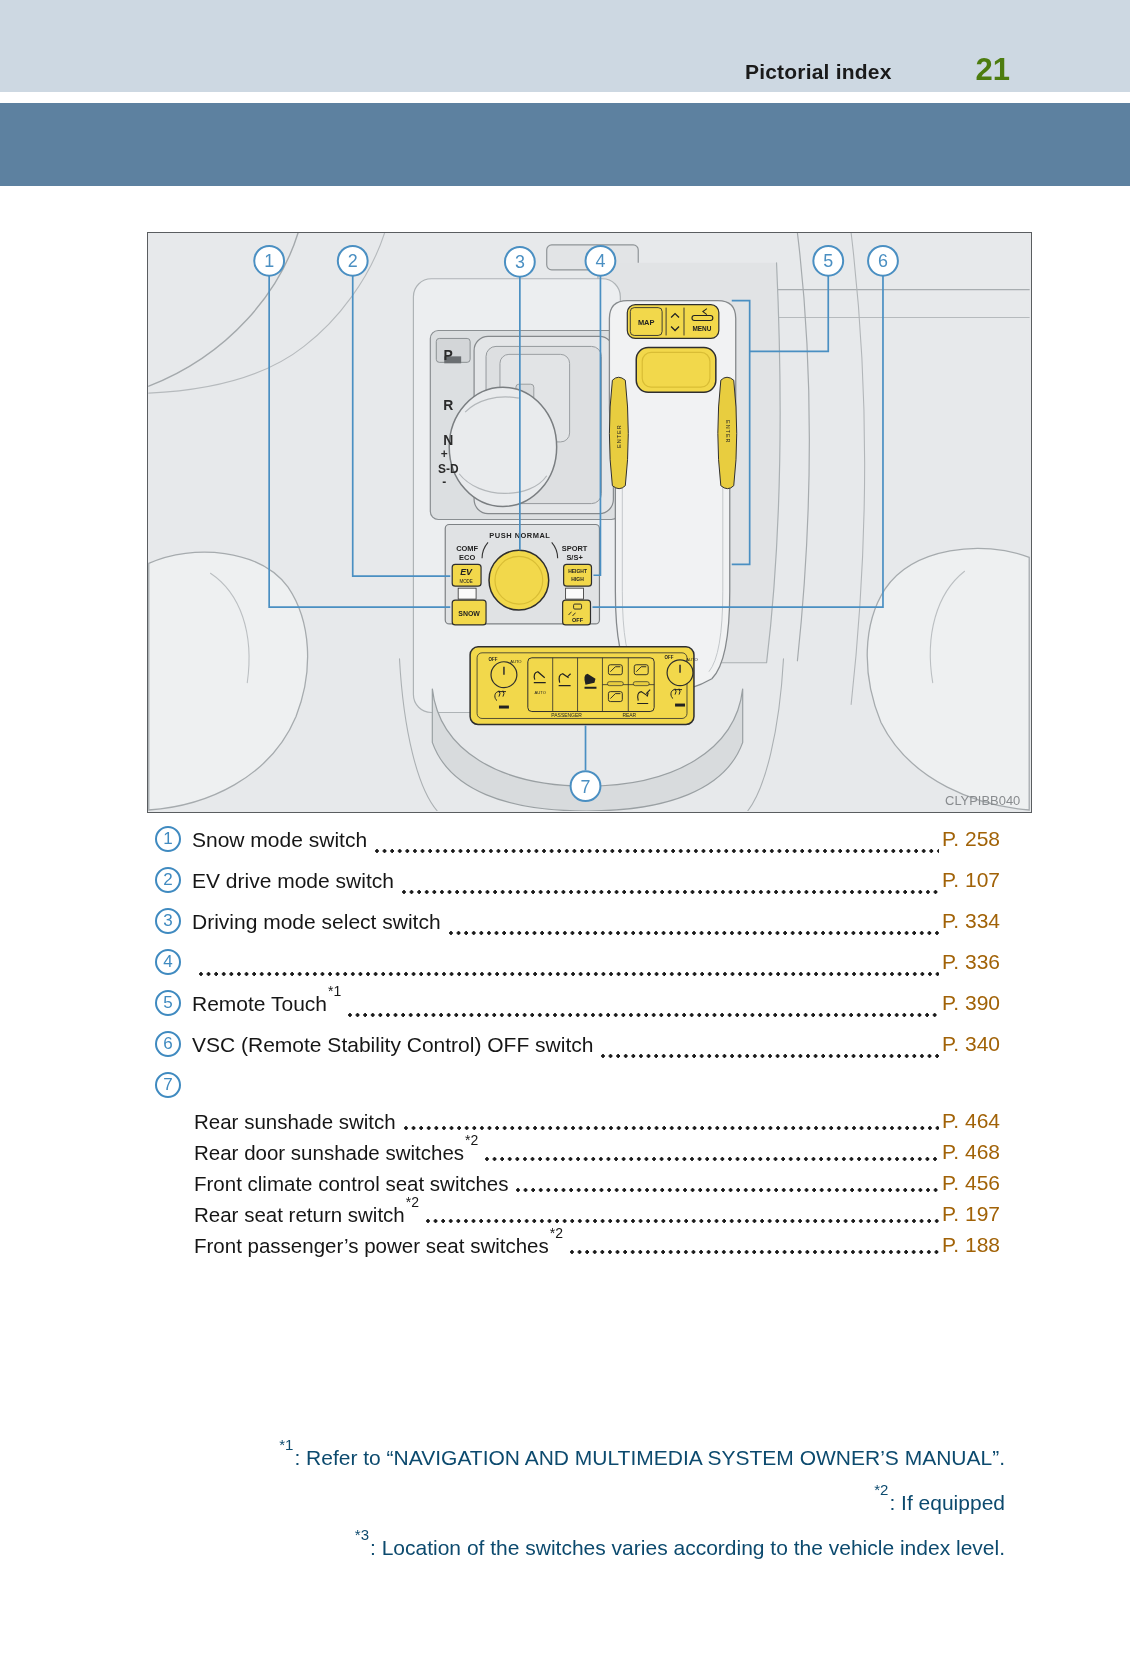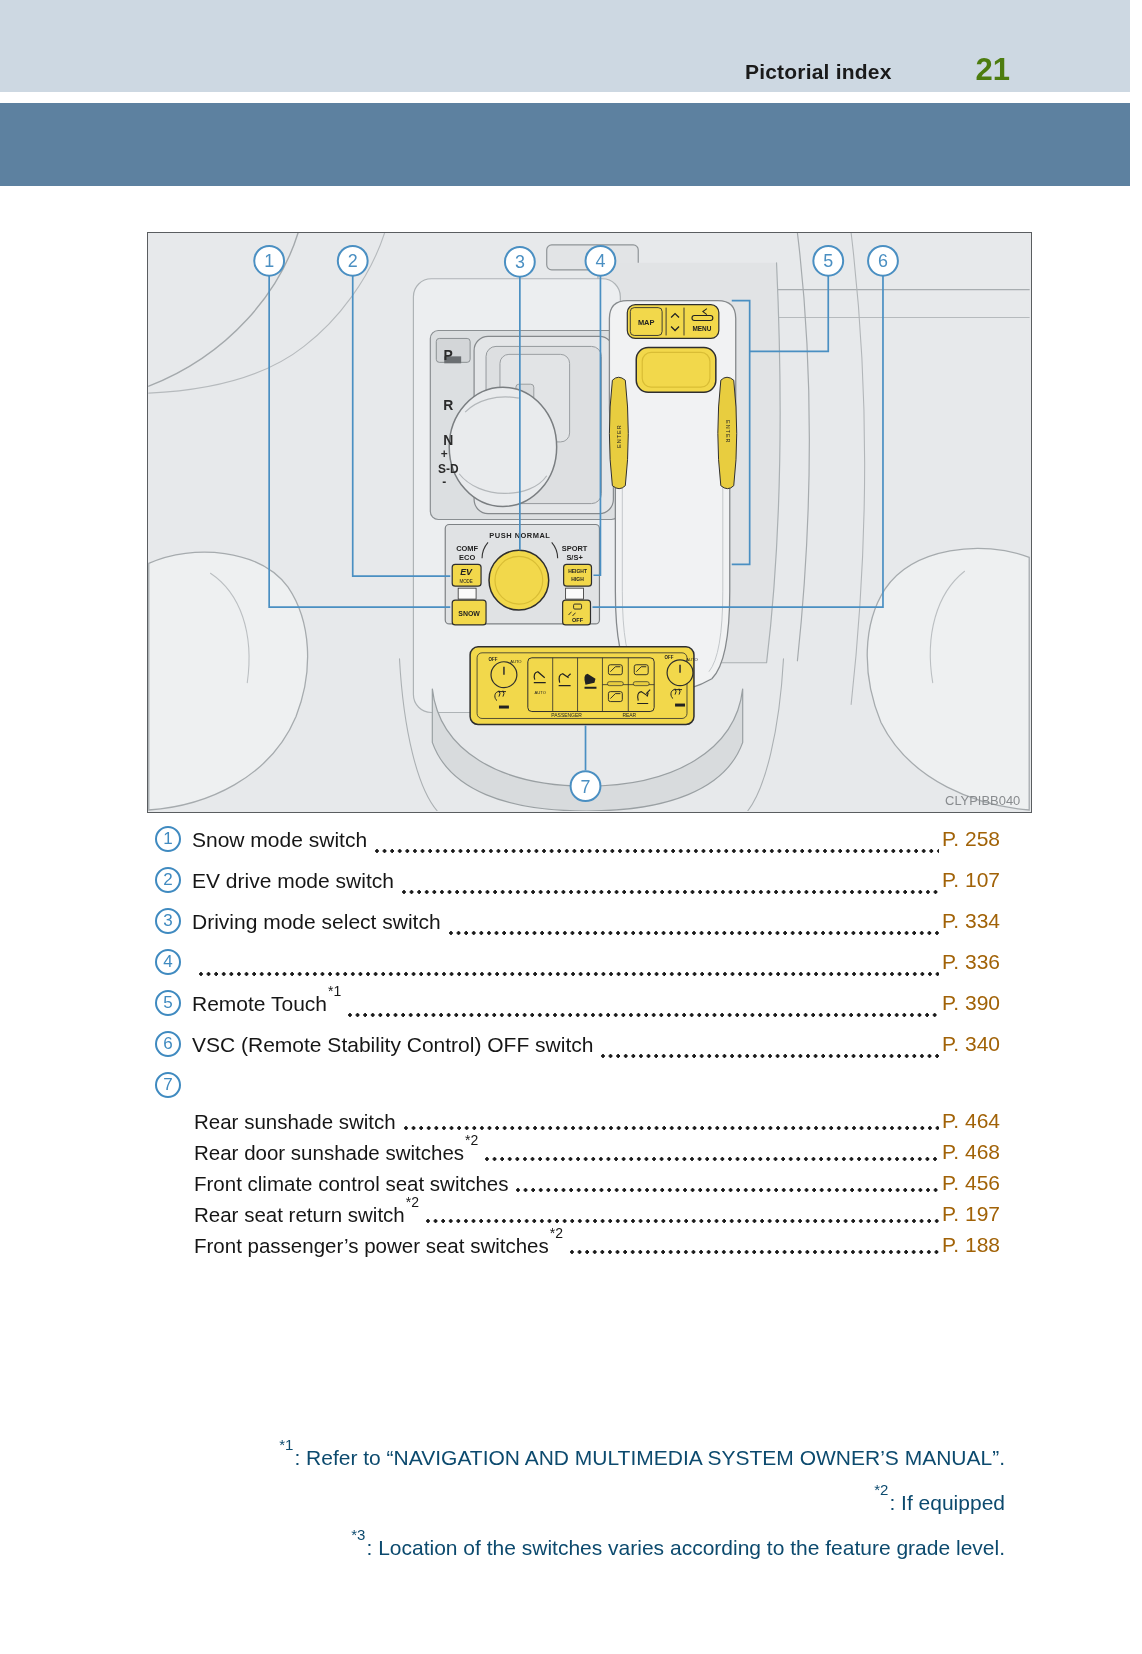--- a/index.html
+++ b/index.html
@@ -302,14 +302,14 @@
   <div class="subrow">
     <span class="lbl"><span>Front passenger’s power seat switches</span><sup class="mk">*2</sup></span>
     <span class="dots"></span>
     <span class="pg">P. 188</span>
   </div>
 </div>
 
 <div class="footnotes">
   <div class="fn"><sup>*1</sup><span>: Refer to “NAVIGATION AND MULTIMEDIA SYSTEM OWNER’S MANUAL”.</span></div>
   <div class="fn"><sup>*2</sup><span>: If equipped</span></div>
-  <div class="fn"><sup>*3</sup><span>: Location of the switches varies according to the feature grade level.</span></div>
+  <div class="fn"><sup>*3</sup><span>: Location of the switches varies according to the vehicle index level.</span></div>
 </div>
 
 </body></html>

